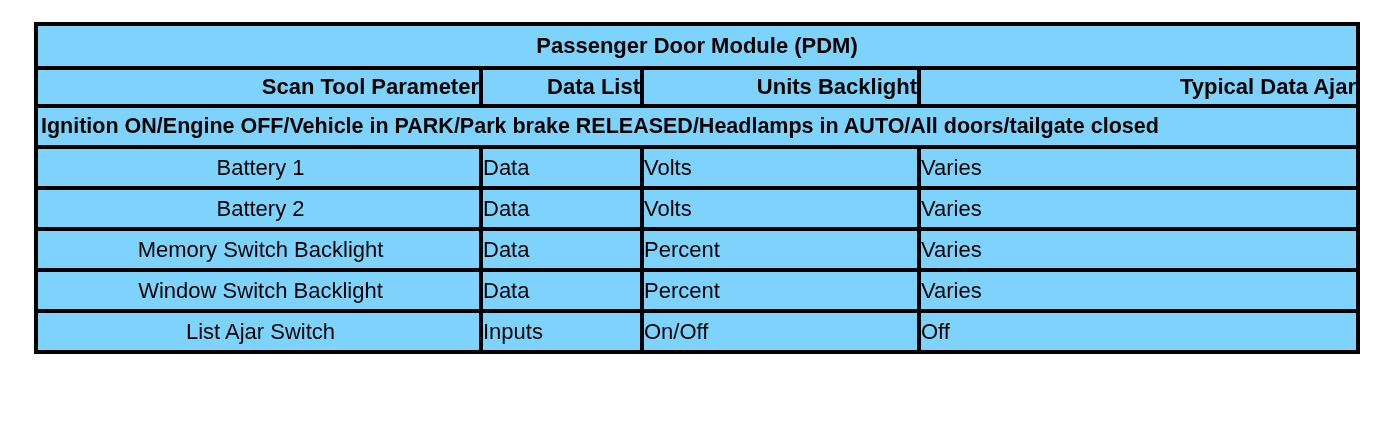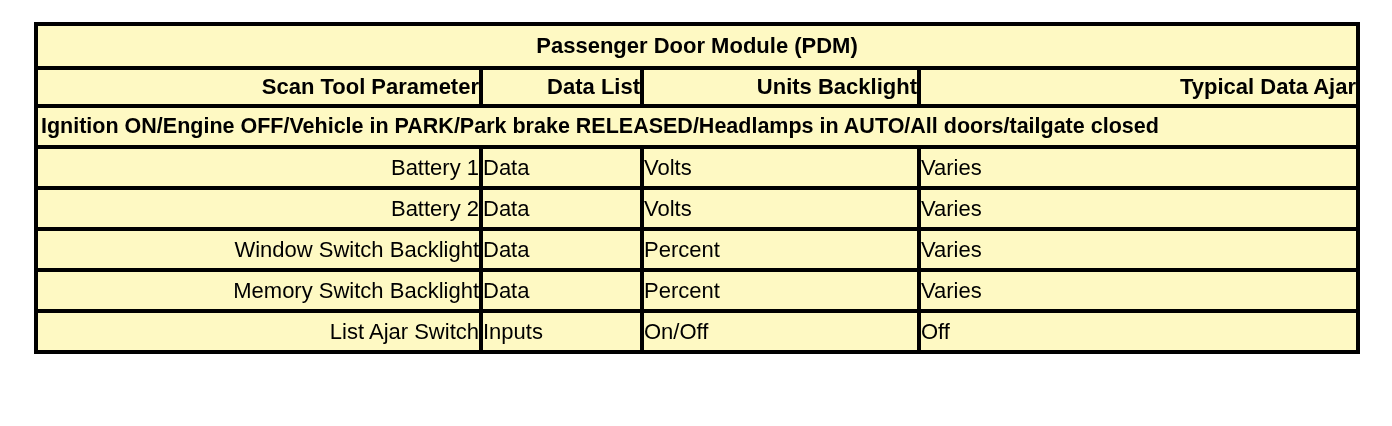--- a/index.html
+++ b/index.html
@@ -9,21 +9,21 @@
     width: 1392px;
     height: 426px;
     overflow: hidden;
     font-family: "Liberation Sans", sans-serif;
   }
   .pdm-table {
     border-collapse: collapse;
     table-layout: fixed;
     width: 1322px;
     margin: 22px 0 0 34px;
-    background: #fef9c3;
+    background: #7dd3fc;
     color: #000000;
   }
   .pdm-table td, .pdm-table th {
     border: 4px solid #000000;
     padding: 0;
     vertical-align: middle;
     font-size: 22px;
     line-height: 1.15;
     overflow: hidden;
     white-space: nowrap;
@@ -44,21 +44,21 @@
     text-align: left;
     padding-left: 3px;
     font-size: 21.5px;
   }
   tr.data-row td {
     height: 37px;
     font-weight: normal;
     text-align: left;
   }
   tr.data-row td.param-cell {
-    text-align: right;
+    text-align: center;
     padding-left: 4px;
   }
 </style>
 </head>
 <body>
 
 <table class="pdm-table">
   <colgroup>
     <col style="width:445px">
     <col style="width:161px">
@@ -84,27 +84,27 @@
       <td>Volts</td>
       <td>Varies</td>
     </tr>
     <tr class="data-row">
       <td class="param-cell">Battery 2</td>
       <td>Data</td>
       <td>Volts</td>
       <td>Varies</td>
     </tr>
     <tr class="data-row">
-      <td class="param-cell">Window Switch Backlight</td>
+      <td class="param-cell">Memory Switch Backlight</td>
       <td>Data</td>
       <td>Percent</td>
       <td>Varies</td>
     </tr>
     <tr class="data-row">
-      <td class="param-cell">Memory Switch Backlight</td>
+      <td class="param-cell">Window Switch Backlight</td>
       <td>Data</td>
       <td>Percent</td>
       <td>Varies</td>
     </tr>
     <tr class="data-row">
       <td class="param-cell">List Ajar Switch</td>
       <td>Inputs</td>
       <td>On/Off</td>
       <td>Off</td>
     </tr>

